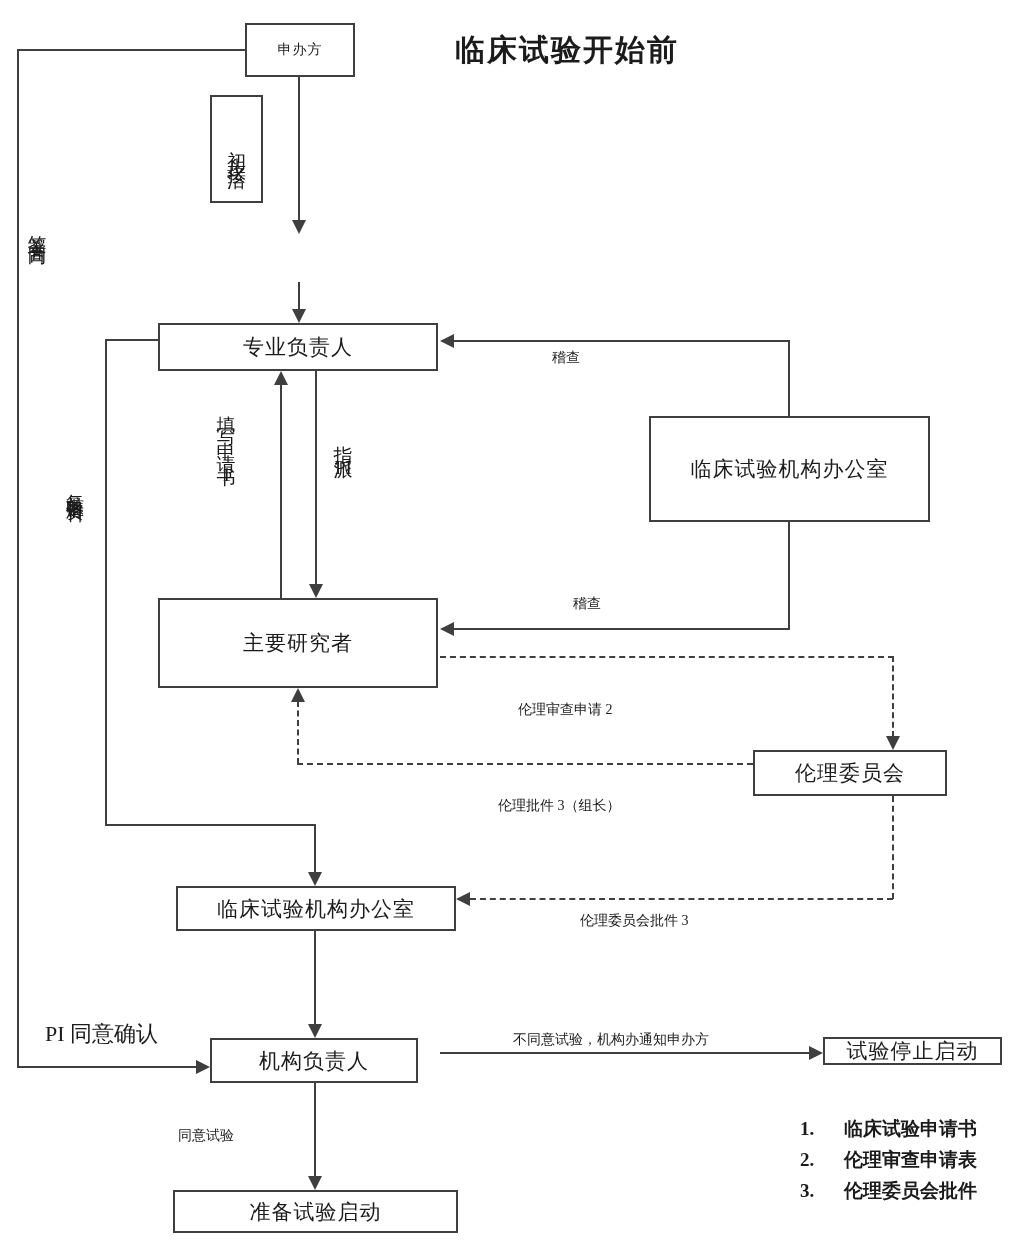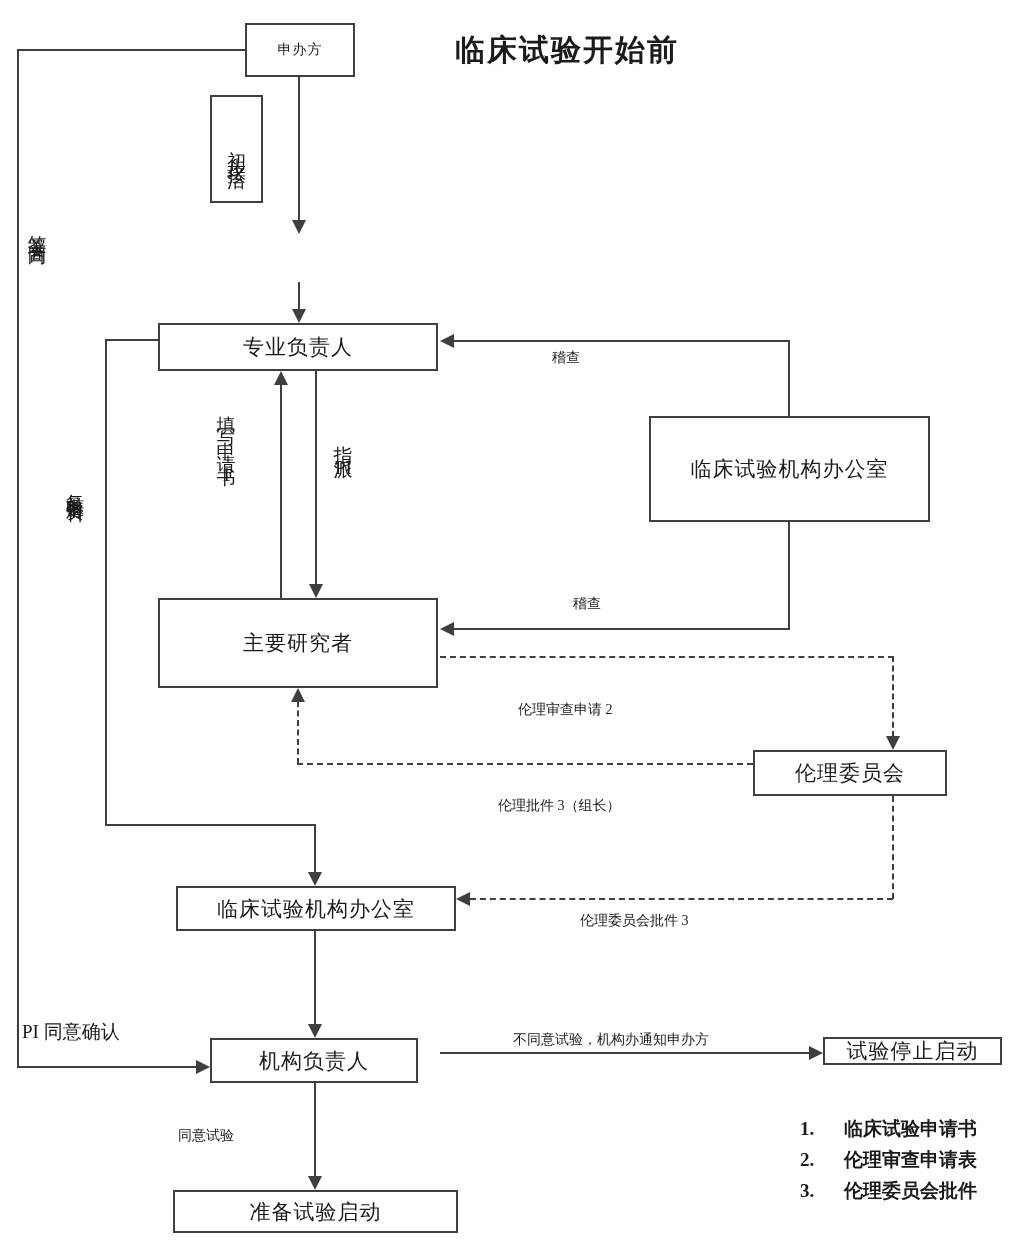--- a/index.html
+++ b/index.html
@@ -148,21 +148,21 @@
   </div>
 
   <div class="lbl" style="left:552px;top:349px;">稽查</div>
   <div class="lbl" style="left:573px;top:595px;">稽查</div>
 
   <div class="lbl" style="left:518px;top:701px;">伦理审查申请 2</div>
   <div class="lbl" style="left:498px;top:797px;">伦理批件 3（组长）</div>
   <div class="lbl" style="left:580px;top:912px;">伦理委员会批件 3</div>
 
   <div class="lbl" style="left:513px;top:991px;margin-top:40px;">不同意试验，机构办通知申办方</div>
-  <div class="lbl" style="left:22px;top:1019px;font-size:19px;text-align:center;">PI 同意确认</div>
+  <div class="lbl" style="left:45px;top:1019px;font-size:22px;text-align:center;">PI 同意确认</div>
   <div class="lbl" style="left:178px;top:1127px;">同意试验</div>
 
   <div class="footnotes" style="left:800px;top:1113px;">
     <div class="fn-row">
       <span class="fn-num">1.</span>
       <span>临床试验申请书</span>
     </div>
     <div class="fn-row">
       <span class="fn-num">2.</span>
       <span>伦理审查申请表</span>

